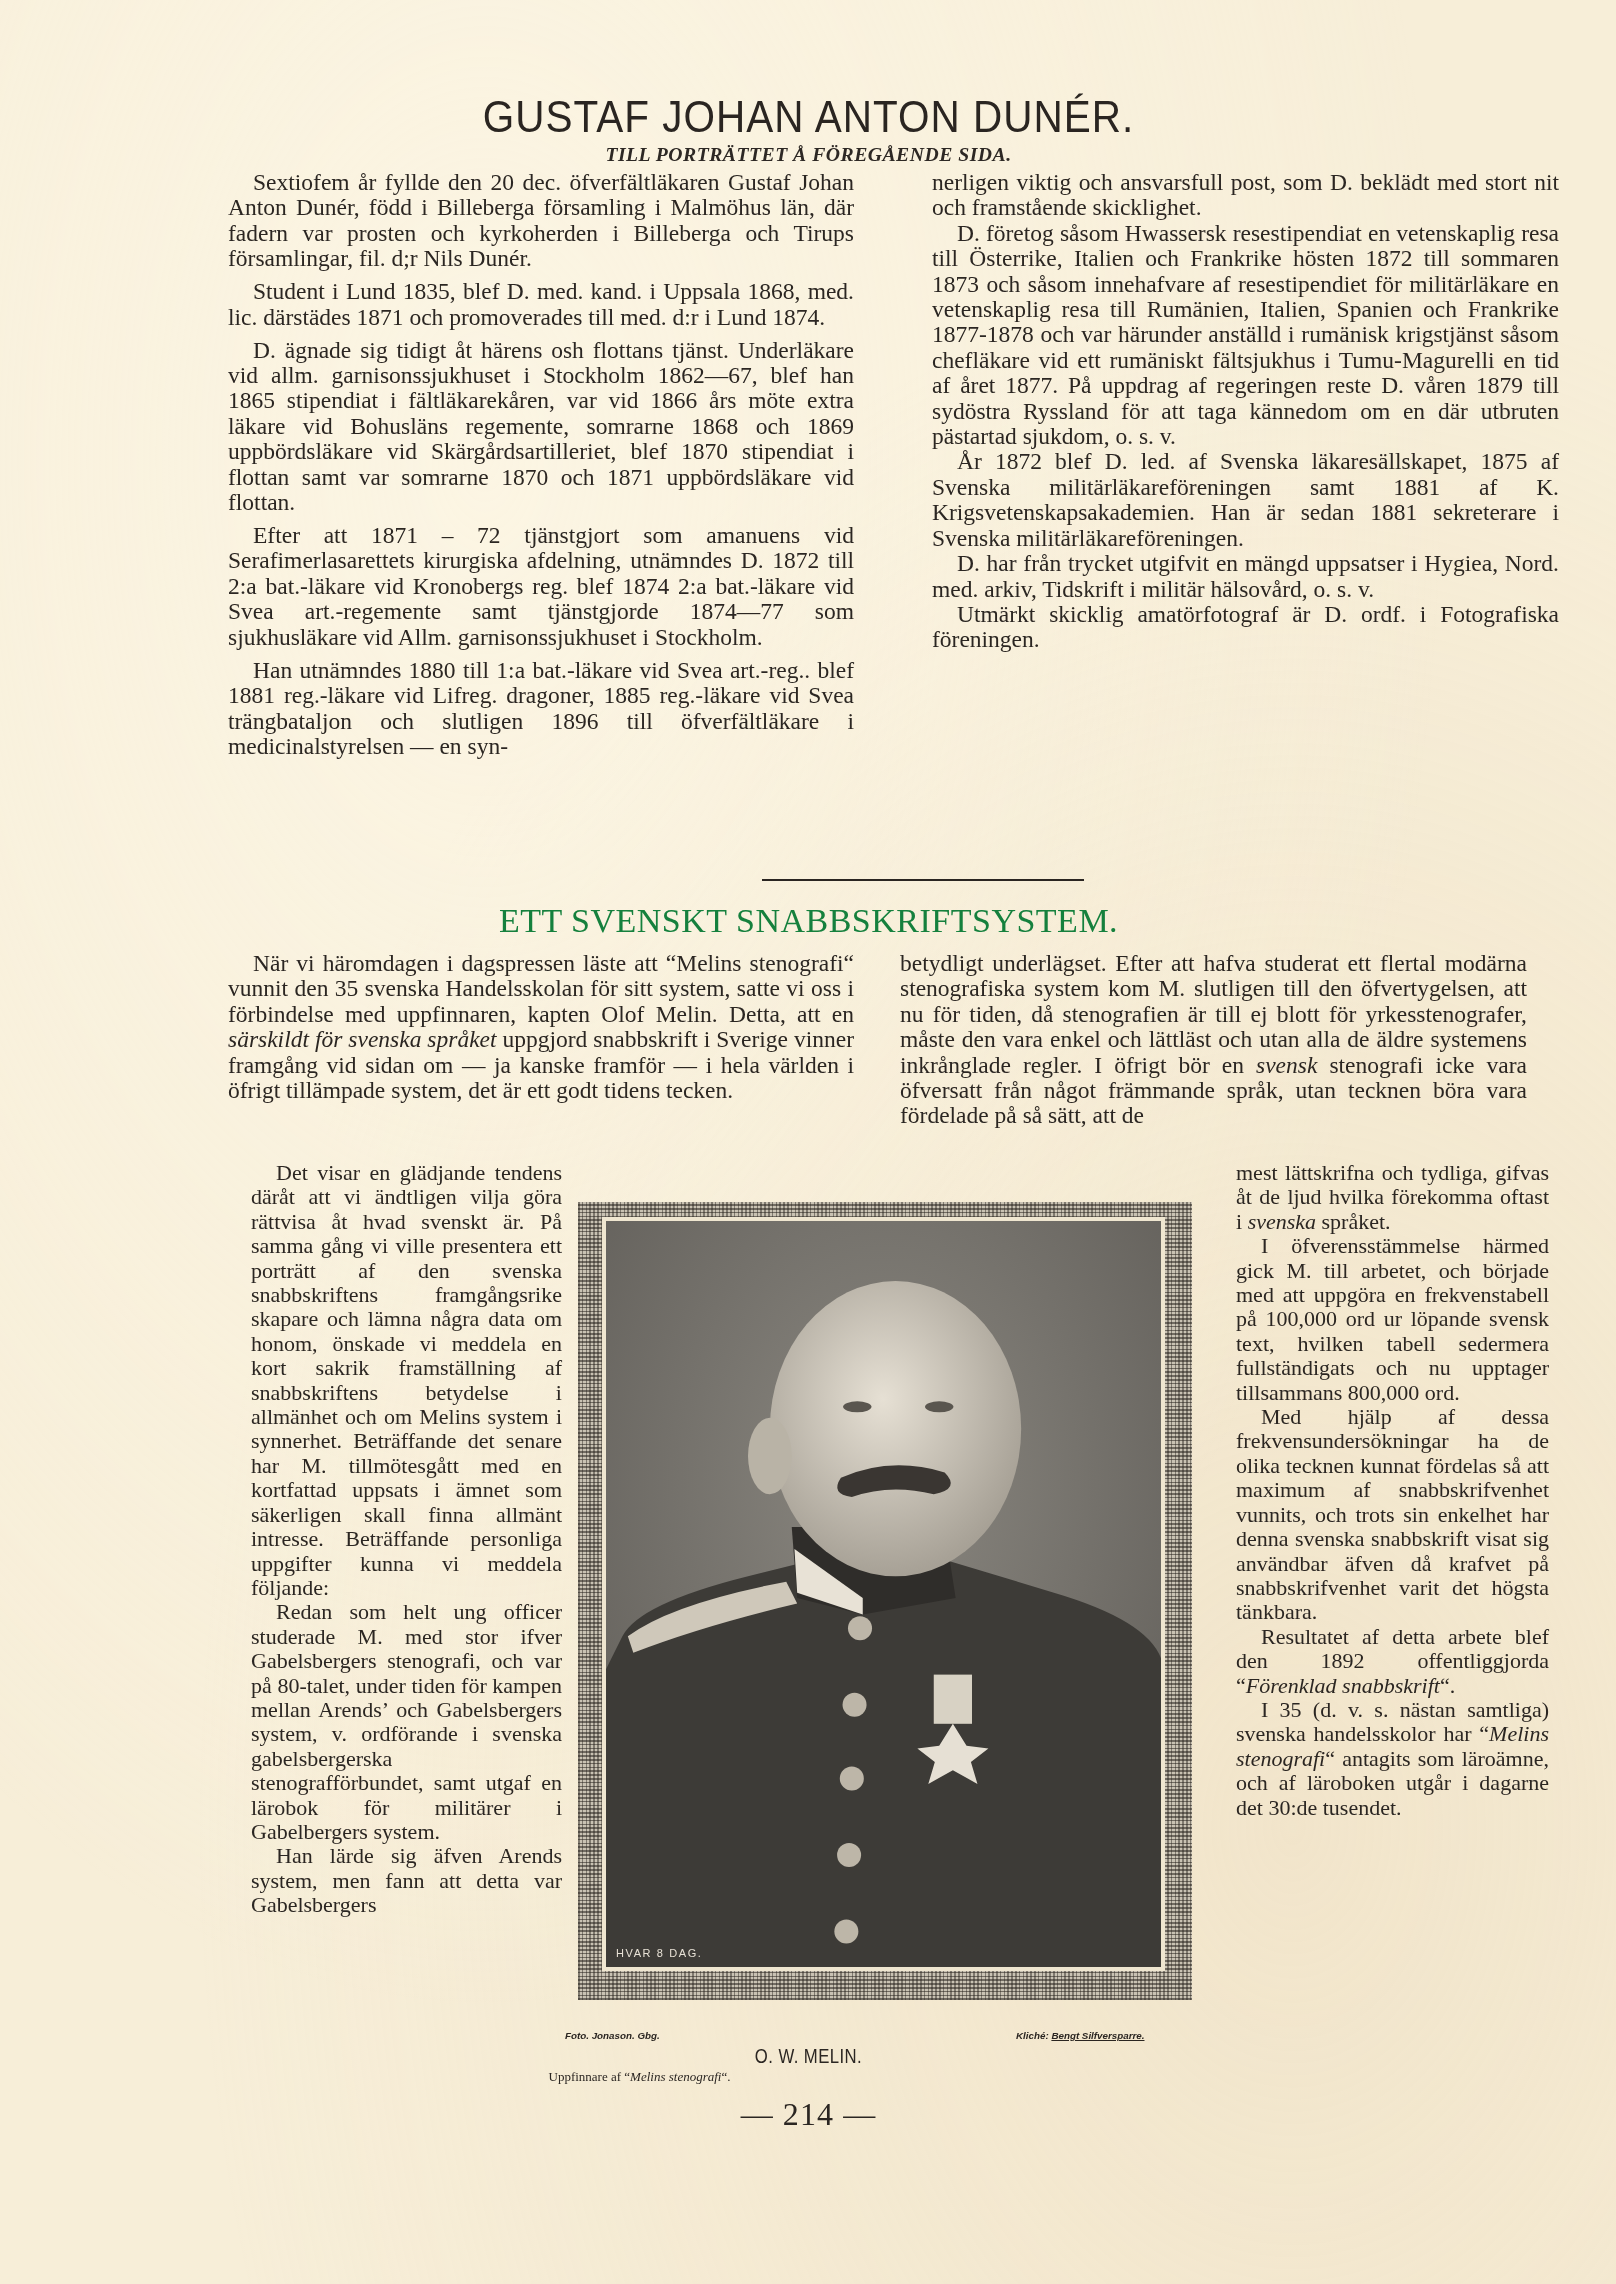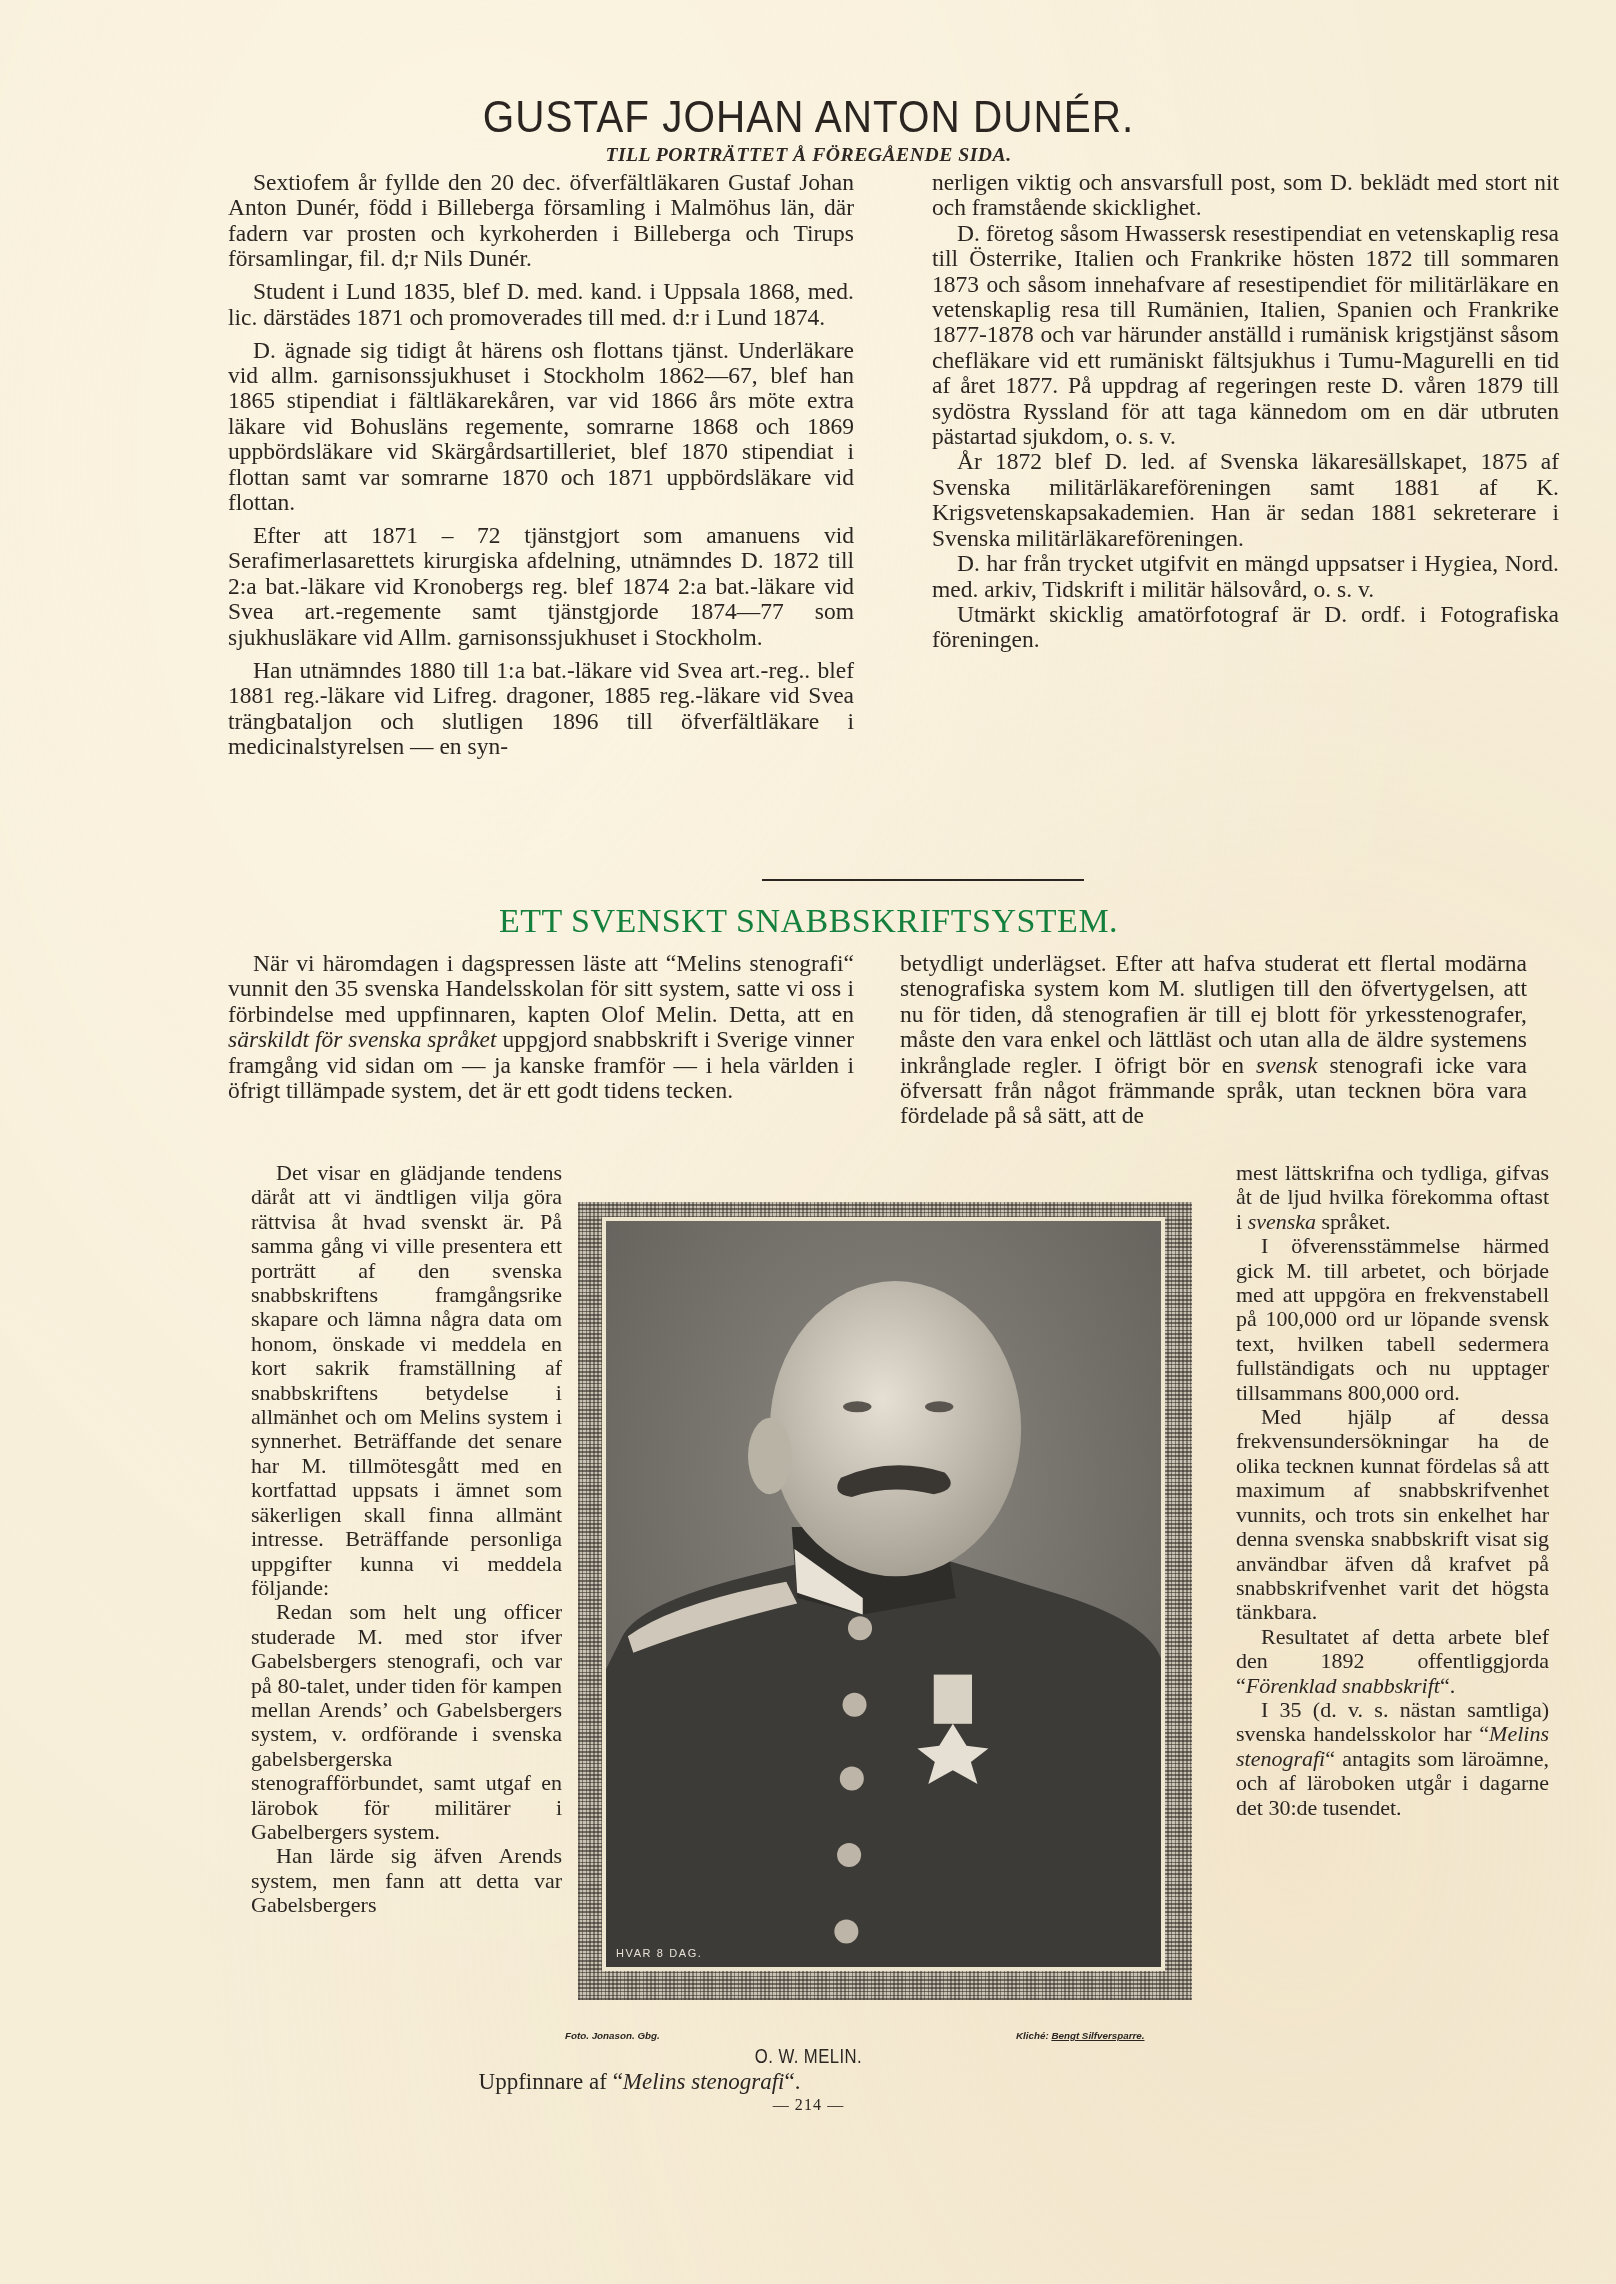--- a/index.html
+++ b/index.html
@@ -59,26 +59,26 @@
   .credit-left { left: 557px; top: 2030px; margin-left: 8px; }
   .credit-right { left: 1016px; top: 2030px; }
   .credit-right u { text-decoration: underline; }
   .cap-name {
     left: 0; width: 1617px; top: 2045px; text-align: center;
     font-family: "Liberation Sans", "DejaVu Sans", sans-serif; font-size: 19.7px; letter-spacing: 0.5px;
     transform: scaleX(0.85);
   }
   .cap-sub {
     left: 0; width: 1279px; top: 2069px; text-align: center;
-    font-size: 23px;
+    font-size: 13px;
   }
   .cap-sub i { font-style: italic; }
   .pagenum {
     left: 0; width: 1617px; top: 2096px; text-align: center;
-    font-size: 16px; letter-spacing: 1.1px;
+    font-size: 32px; letter-spacing: 1.1px;
   }
   i.it { font-style: italic; }
 </style>
 </head>
 <body>
 
 <div class="abs title1">GUSTAF JOHAN ANTON DUNÉR.</div>
 <div class="abs subtitle1">TILL PORTRÄTTET Å FÖREGÅENDE SIDA.</div>
 
 <div class="abs col" style="left:228px; top:170px; width:626px;">

